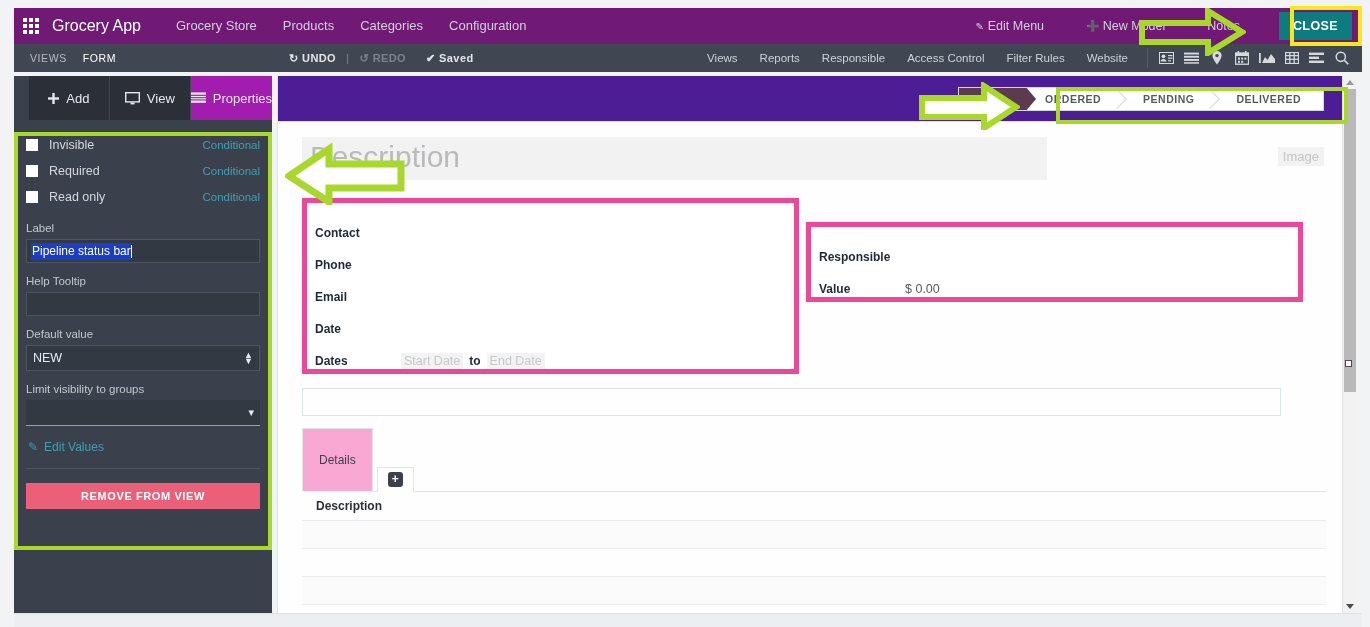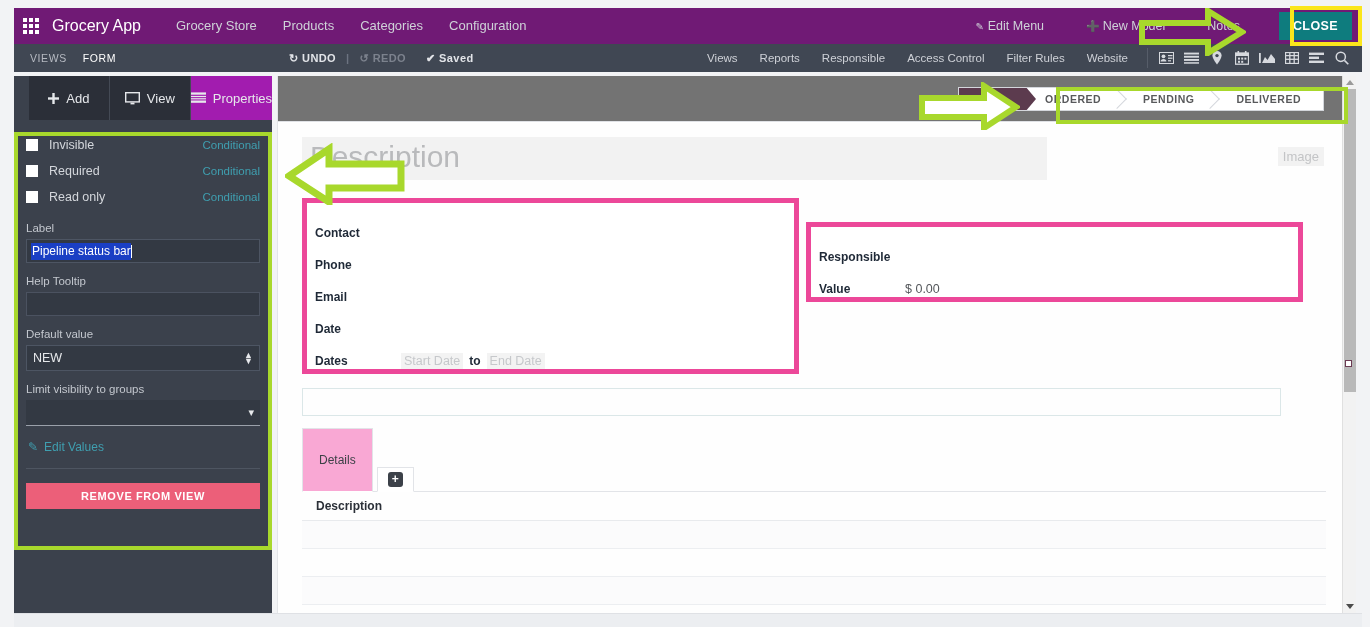--- a/index.html
+++ b/index.html
@@ -282,21 +282,21 @@
   .content {
     position: absolute;
     left: 277px; top: 76px; right: 28px; bottom: 14px;
     background: #ffffff;
     border-left: 1px solid #e3e5e8;
     overflow: hidden;
   }
   .content-header {
     position: relative;
     height: 46px;
-    background: #737373;
+    background: #4c1d95;
     border-bottom: 1px solid #e0e2e6;
     display: flex;
     align-items: center;
     justify-content: flex-end;
     padding-right: 18px;
   }
   .statusbar {
     display: flex;
     height: 24px;
     border: 1px solid #d4d7dc;

